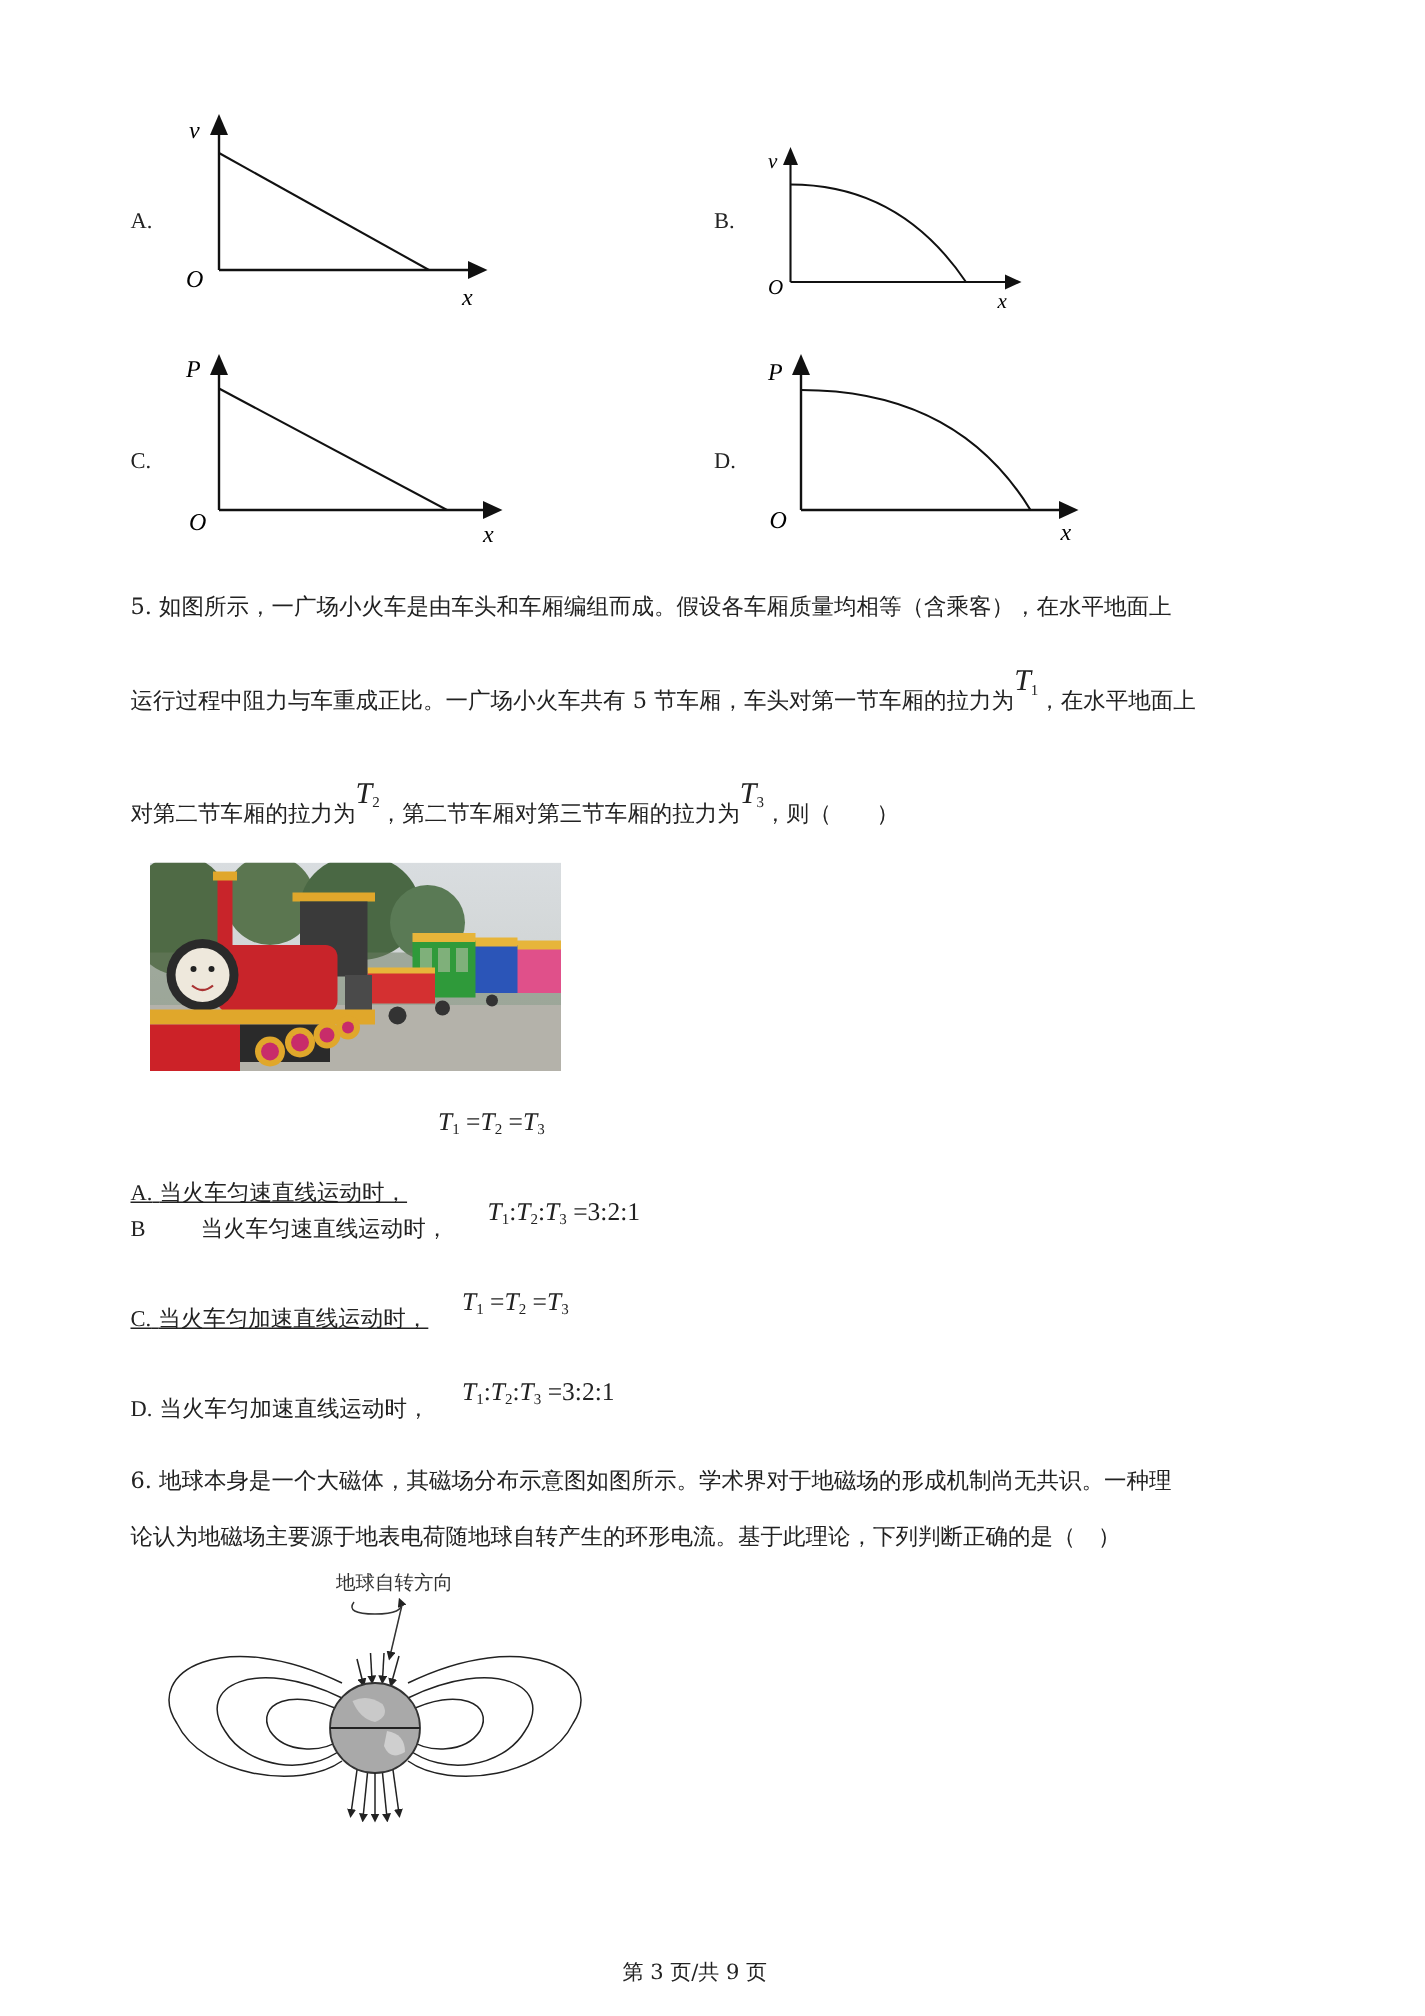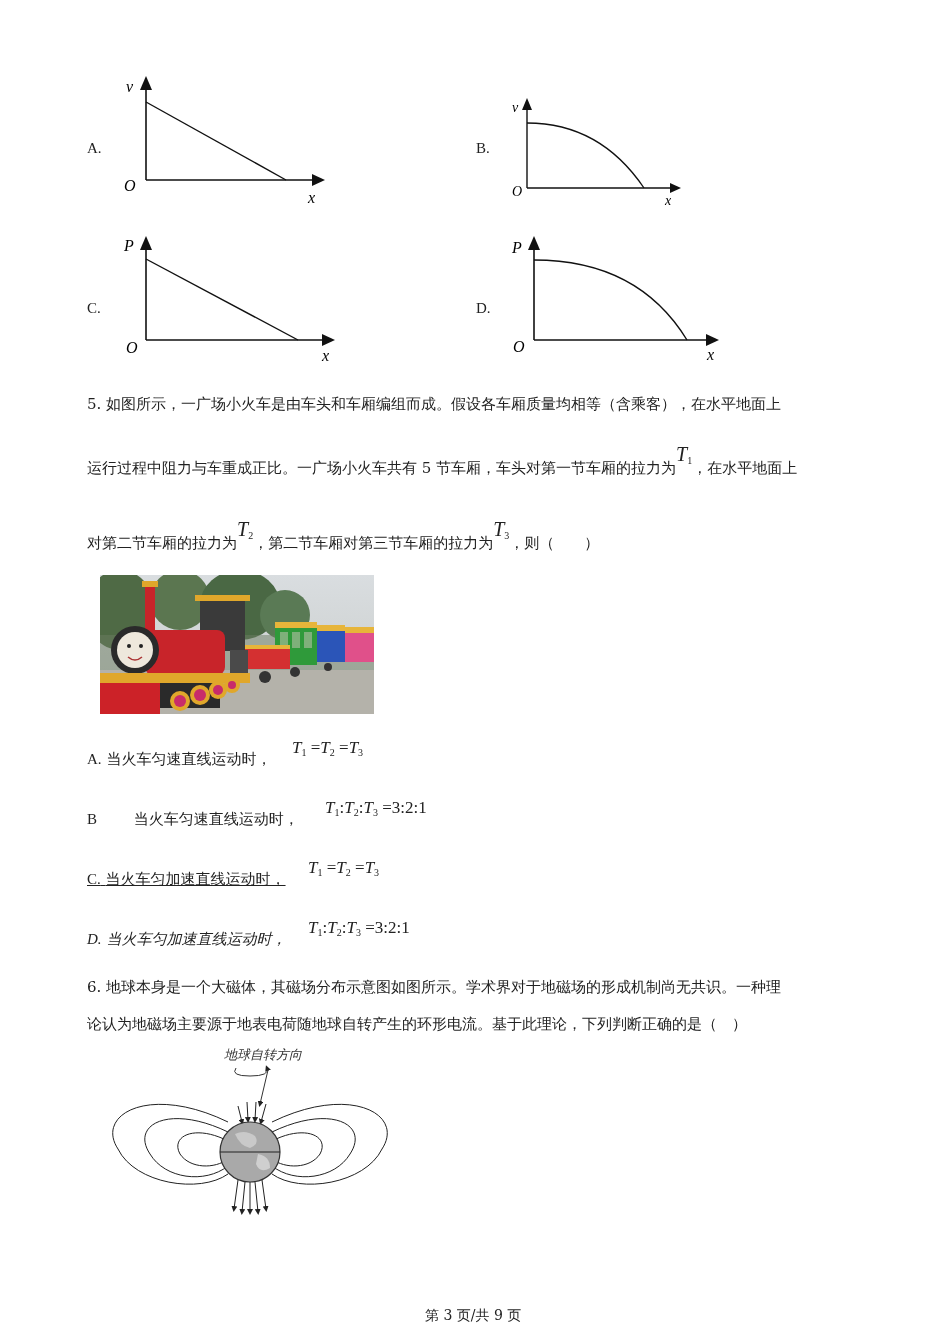--- a/index.html
+++ b/index.html
@@ -131,21 +131,21 @@
     <circle cx="118" cy="115" r="9" fill="#e0a72b"></circle>
       <circle cx="118" cy="115" r="5" fill="#c82c6a"></circle>
     <circle cx="132" cy="110" r="8" fill="#e0a72b"></circle>
       <circle cx="132" cy="110" r="4" fill="#c82c6a"></circle>
     <circle cx="165" cy="102" r="6" fill="#333"></circle>
     <circle cx="195" cy="97" r="5" fill="#333"></circle>
     <circle cx="228" cy="92" r="4" fill="#333"></circle>
   </svg>
 </div>
 
-<div class="abs txt" style="left:87px;top:752px;">
+<div class="abs txt" style="left:87px;top:788px;text-decoration:underline;">
   <span class="opt-label">A.</span>
   <span>当火车匀速直线运动时，</span>
 </div>
 <div class="abs math" style="left:292px;top:738px;">
   <i>T</i><sub>1</sub> =<i>T</i><sub>2</sub> =<i>T</i><sub>3</sub>
 </div>
 
 <div class="abs txt" style="left:87px;top:812px;">
   <span class="opt-label">B</span>
   <span style="margin-left:32px;">当火车匀速直线运动时，</span>
@@ -155,32 +155,32 @@
 </div>
 
 <div class="abs txt" style="left:87px;top:872px;text-decoration:underline;">
   <span class="opt-label">C.</span>
   <span>当火车匀加速直线运动时，</span>
 </div>
 <div class="abs math" style="left:308px;top:858px;">
   <i>T</i><sub>1</sub> =<i>T</i><sub>2</sub> =<i>T</i><sub>3</sub>
 </div>
 
-<div class="abs txt" style="left:87px;top:932px;font-style:italic;">
+<div class="abs txt" style="left:87px;top:932px;">
   <span class="opt-label">D.</span>
   <span>当火车匀加速直线运动时，</span>
 </div>
 <div class="abs math" style="left:308px;top:918px;">
   <i>T</i><sub>1</sub>:<i>T</i><sub>2</sub>:<i>T</i><sub>3</sub> <span>=3:2:1</span>
 </div>
 
 <div class="abs txt" style="left:87px;top:980px;">6. 地球本身是一个大磁体，其磁场分布示意图如图所示。学术界对于地磁场的形成机制尚无共识。一种理</div>
 <div class="abs txt" style="left:87px;top:1017px;">论认为地磁场主要源于地表电荷随地球自转产生的环形电流。基于此理论，下列判断正确的是（　）</div>
 
-<div class="abs" style="left:110px;top:1044px;width:280px;height:175px;font-style:italic;">
+<div class="abs" style="left:110px;top:1044px;width:280px;height:175px;">
   <div class="abs" style="left:114px;top:2px;font-size:13px;color:#333;white-space:nowrap;">地球自转方向</div>
   <svg width="280" height="175" viewBox="0 0 280 175">
     <defs>
       <marker id="arr" markerWidth="6" markerHeight="6" refX="3" refY="3" orient="auto">
         <path d="M0,0 L6,3 L0,6 z" fill="#222"></path>
       </marker>
     </defs>
 
     <path d="M126,24 Q120,32 140,32 Q160,32 157,24" fill="none" stroke="#333" stroke-width="1" marker-end="url(#arr)"></path>
     <line x1="158" y1="26" x2="150" y2="60" stroke="#333" stroke-width="1" marker-end="url(#arr)"></line>
@@ -204,13 +204,13 @@
     <line x1="110" y1="108" x2="170" y2="108" stroke="#222" stroke-width="1.2"></line>
 
     <line x1="128" y1="136" x2="124" y2="165" stroke="#222" stroke-width="1" marker-end="url(#arr)"></line>
     <line x1="135" y1="138" x2="132" y2="168" stroke="#222" stroke-width="1" marker-end="url(#arr)"></line>
     <line x1="140" y1="138" x2="140" y2="168" stroke="#222" stroke-width="1" marker-end="url(#arr)"></line>
     <line x1="145" y1="138" x2="148" y2="168" stroke="#222" stroke-width="1" marker-end="url(#arr)"></line>
     <line x1="152" y1="136" x2="156" y2="165" stroke="#222" stroke-width="1" marker-end="url(#arr)"></line>
   </svg>
 </div>
 
-<div class="abs txt footer" style="left:425px;top:1308px;">第 3 页/共 9 页</div>
+<div class="abs txt footer" style="left:415px;top:1308px;">第 3 页/共 9 页</div>
 
 </body></html>

